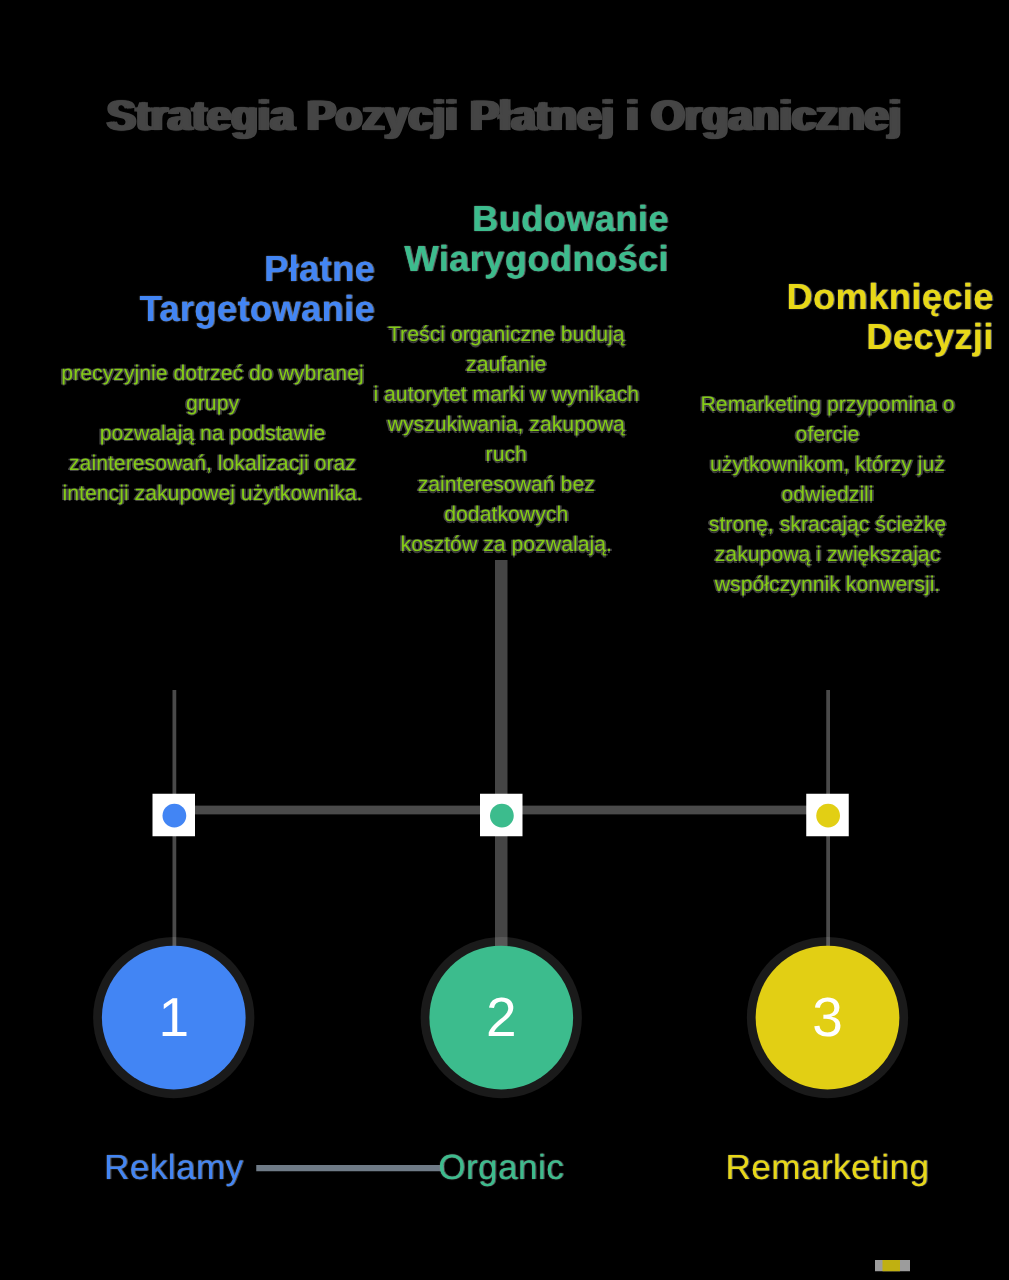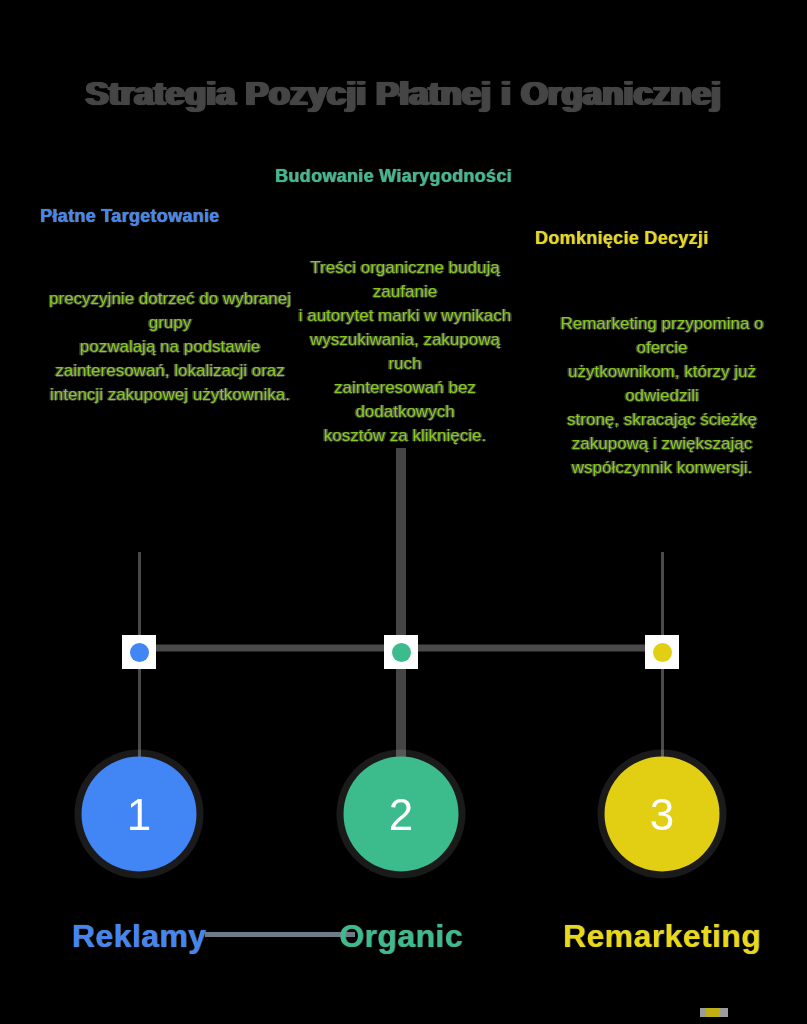--- a/index.html
+++ b/index.html
@@ -33,22 +33,22 @@
     color: #454545;
     
     filter: blur(0.4px);
     text-shadow: 0 0 1px #454545, 2px 0 0 #454545, -2px 0 0 #454545;
     white-space: nowrap;
   }
 
   
   .col-head {
     position: absolute;
-    text-align: left;
-    font-size: 18px;
+    text-align: right;
+    font-size: 29px;
     font-weight: bold;
     line-height: 32px;
     letter-spacing: 0.3px;
     text-shadow: 0 0 1px rgba(160,160,160,0.85), 1px 0 0 rgba(150,150,150,0.5);
   }
   .col-head.c1 { left: 40px;  top: 200px; width: 260px; color: #4285f4; }
   .col-head.c2 { left: 275px; top: 160px; width: 260px; color: #3cbc8d; }
   .col-head.c3 { left: 535px; top: 222px; width: 260px; color: #e8d817; }
 
   
@@ -122,22 +122,22 @@
   }
   .circle.s1 { left: 139px; top: 814px; background: #4285f4; }
   .circle.s2 { left: 401px; top: 814px; background: #3cbc8d; }
   .circle.s3 { left: 662px; top: 814px; background: #e2cf14; }
 
   
   .foot-label {
     position: absolute;
     top: 918px;
     text-align: center;
-    font-size: 32px;
-    font-weight: bold;
+    font-size: 28px;
+    font-weight: normal;
     letter-spacing: 0.4px;
     transform: translateX(-50%);
     text-shadow: 0 0 1px rgba(150,150,150,0.8), 1px 0 0 rgba(140,140,140,0.45);
     white-space: nowrap;
   }
   .foot-label.f1 { left: 139px; color: #4285f4; }
   .foot-label.f2 { left: 401px; color: #3cbc8d; }
   .foot-label.f3 { left: 662px; color: #e8d817; }
 
   .foot-line {
@@ -176,21 +176,21 @@
     <p>intencji zakupowej użytkownika.</p>
   </div>
 
   <div class="col-head c2">Budowanie Wiarygodności</div>
 
   <div class="body-block c2">
     <p>Treści organiczne budują zaufanie</p>
     <p>i autorytet marki w wynikach</p>
     <p>wyszukiwania, zakupową ruch</p>
     <p>zainteresowań bez dodatkowych</p>
-    <p>kosztów za kliknięcie.</p>
+    <p>kosztów za pozwalają.</p>
   </div>
 
   <div class="col-head c3">Domknięcie Decyzji</div>
 
   <div class="body-block c3">
     <p>Remarketing przypomina o ofercie</p>
     <p>użytkownikom, którzy już odwiedzili</p>
     <p>stronę, skracając ścieżkę</p>
     <p>zakupową i zwiększając</p>
     <p>współczynnik konwersji.</p>

